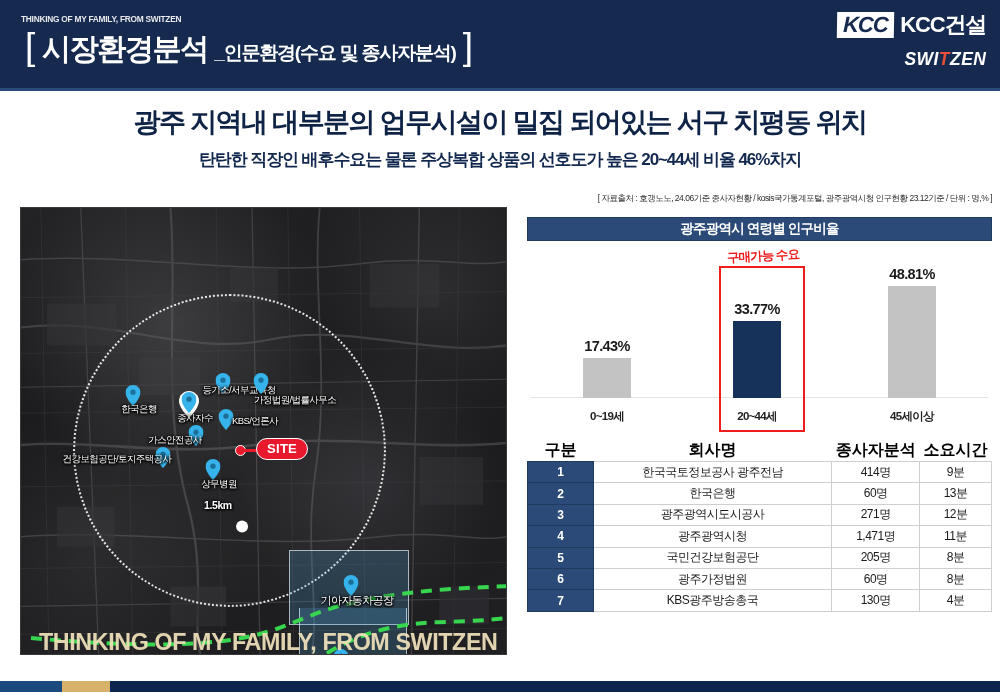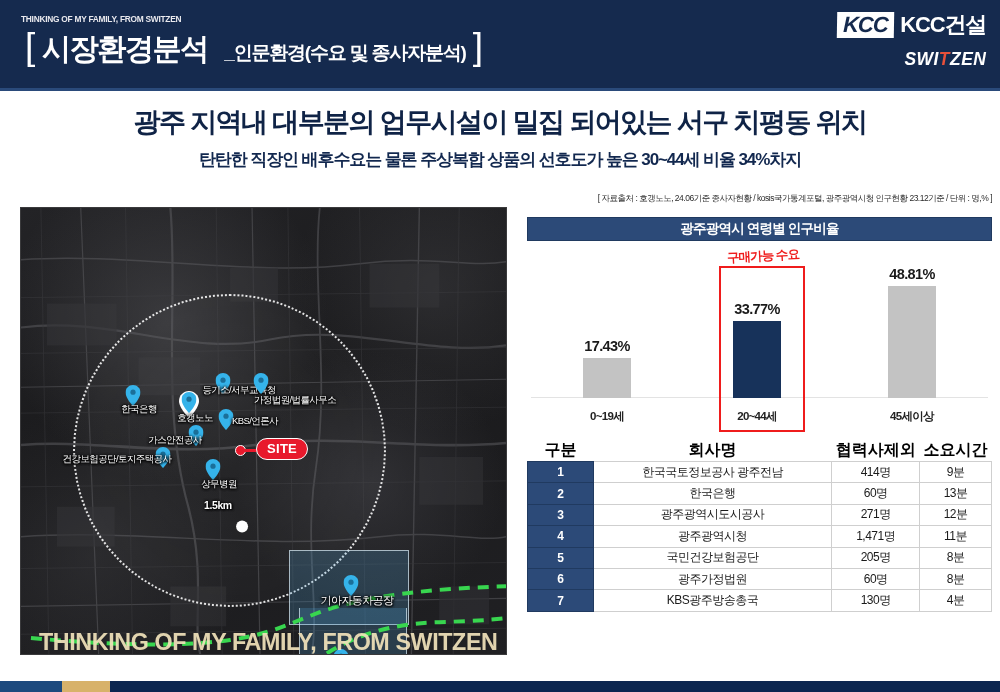--- a/index.html
+++ b/index.html
@@ -30,21 +30,21 @@
   .bracket-l, .bracket-r {
     font-size: 37px; font-weight: 400; color: #ffffff;
     line-height: 1; padding: 0 7px;
   }
   .title-main {
     font-size: 30px; font-weight: bold; letter-spacing: -1.5px;
     transform: scaleX(0.97); transform-origin: left;
   }
   .title-sub {
     font-size: 19px; font-weight: bold; letter-spacing: -1.2px;
-    margin-left: 11px;
+    margin-left: 1px;
   }
   .header-underline {
     position: absolute; left: 0; top: 88px; width: 1000px; height: 3px;
     background: #2a4a7a;
   }
 
   
   .logo-block {
     position: absolute; right: 14px; top: 12px;
     text-align: right;
@@ -290,21 +290,21 @@
     <div class="logo-row">
       <span class="kcc-badge">KCC</span>
       <span class="kcc-word">KCC건설</span>
     </div>
     <div class="switzen"><span>SWI</span><span class="t-red">T</span><span>ZEN</span></div>
   </div>
 </div>
 <div class="header-underline"></div>
 
 <div class="main-title">광주 지역내 대부분의 업무시설이 밀집 되어있는 서구 치평동 위치</div>
-<div class="sub-title">탄탄한 직장인 배후수요는 물론 주상복합 상품의 선호도가 높은 30~44세 비율 34%차지</div>
+<div class="sub-title">탄탄한 직장인 배후수요는 물론 주상복합 상품의 선호도가 높은 20~44세 비율 46%차지</div>
 
 <div class="map-wrap">
   <div class="map-base"></div>
 
   <svg class="map-roads" viewBox="0 0 487 448" preserveAspectRatio="none">
     <g stroke="#5a5a5e" fill="none">
       <path d="M0,120 C90,108 170,150 250,132 C330,115 410,150 487,138" stroke-width="2.2"></path>
       <path d="M0,238 C70,232 150,250 235,238 C320,226 400,244 487,236" stroke-width="2.6"></path>
       <path d="M150,0 C158,90 140,200 168,300 C186,368 172,420 180,448" stroke-width="2.2"></path>
       <path d="M300,0 C292,80 310,170 296,262 C284,340 300,400 292,448" stroke-width="1.8"></path>
@@ -367,21 +367,21 @@
           <circle cx="7.5" cy="7.2" r="2.6" fill="#1b6f99"></circle>
         </svg>
       </div>
       <div class="poi-label" style="left: 112px; top: 195px;">한국은행</div>
       <div class="pin" style="left: 168px; top: 205px;">
         <svg viewBox="0 0 15 21">
           <path d="M7.5 0C3.4 0 0 3.3 0 7.4 0 13 7.5 21 7.5 21S15 13 15 7.4C15 3.3 11.6 0 7.5 0z" fill="#35b3ea"></path>
           <circle cx="7.5" cy="7.2" r="2.6" fill="#1b6f99"></circle>
         </svg>
       </div>
-      <div class="poi-label" style="left: 168px; top: 204px;">호갱노노</div>
+      <div class="poi-label" style="left: 168px; top: 204px;">종사자수</div>
       <div class="pin" style="left: 202px; top: 186px;">
         <svg viewBox="0 0 15 21">
           <path d="M7.5 0C3.4 0 0 3.3 0 7.4 0 13 7.5 21 7.5 21S15 13 15 7.4C15 3.3 11.6 0 7.5 0z" fill="#35b3ea"></path>
           <circle cx="7.5" cy="7.2" r="2.6" fill="#1b6f99"></circle>
         </svg>
       </div>
       <div class="poi-label" style="left: 212px; top: 176px;">등기소/서부교육청</div>
       <div class="pin" style="left: 240px; top: 186px;">
         <svg viewBox="0 0 15 21">
           <path d="M7.5 0C3.4 0 0 3.3 0 7.4 0 13 7.5 21 7.5 21S15 13 15 7.4C15 3.3 11.6 0 7.5 0z" fill="#35b3ea"></path>
@@ -468,21 +468,21 @@
   <div class="hl-box"></div>
   <div class="hl-tag">구매가능 수요</div>
 </div>
 
 <div class="tbl-wrap">
   <table>
     <thead>
       <tr class="cols">
         <th class="idx">구분</th>
         <th>회사명</th>
-        <th>협력사제외</th>
+        <th>종사자분석</th>
         <th>소요시간</th>
       </tr>
     </thead>
     <tbody id="tbody">
         <tr>
           <td class="idx">1</td>
           <td class="name">한국국토정보공사 광주전남</td>
           <td class="cnt">414명</td>
           <td class="time">9분</td>
         </tr>

